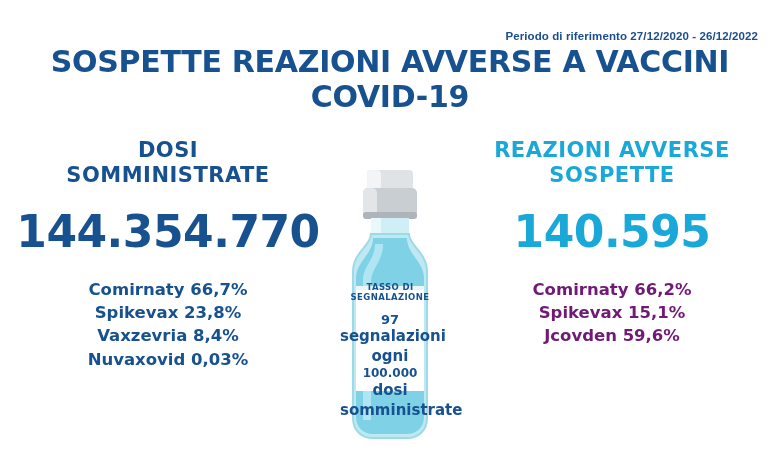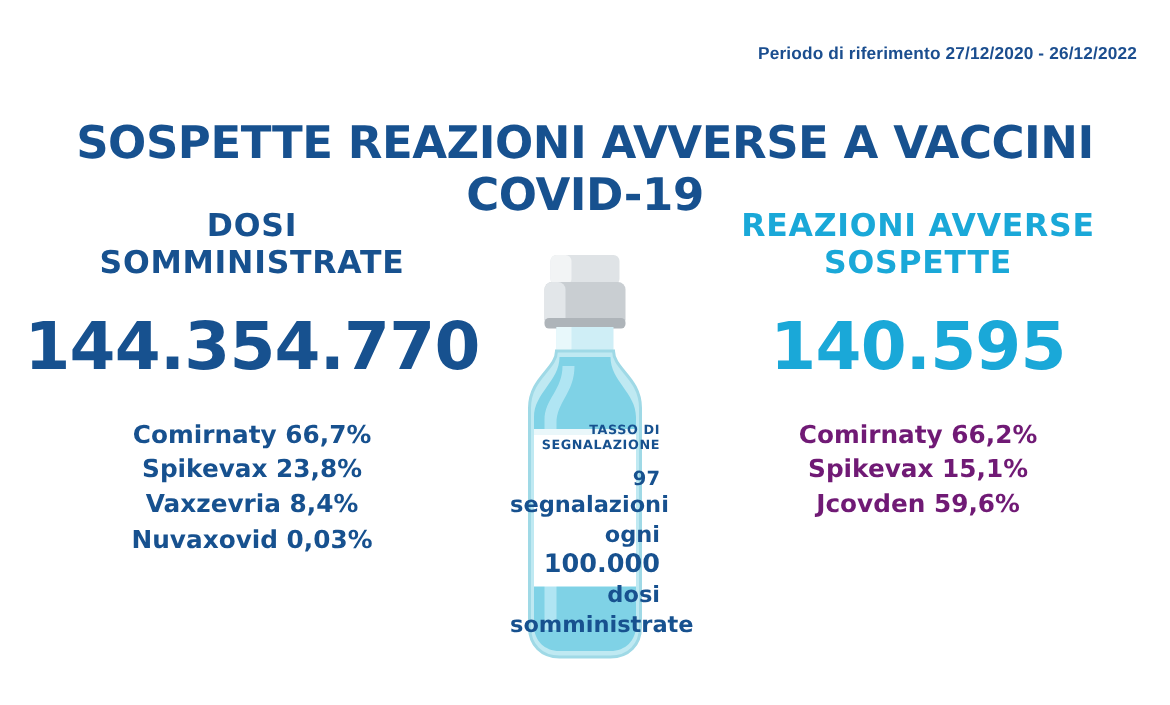--- a/index.html
+++ b/index.html
@@ -23,21 +23,21 @@
     position: absolute;
     top: 30px;
     right: 22px;
     font-size: 11.5px;
     font-weight: bold;
     color: #1b4e8f;
     letter-spacing: 0.1px;
   }
   .main-title {
     position: absolute;
-    top: 78px;
+    top: 44px;
     left: 0;
     width: 780px;
     text-align: center;
     font-size: 30px;
     font-weight: bold;
     color: #17518f;
     letter-spacing: -0.3px;
     font-family: "DejaVu Sans", sans-serif;
   }
   .col {
@@ -84,21 +84,21 @@
     top: 168px;
     width: 130px;
     height: 280px;
   }
   .vial svg { display: block; }
   .vial-label-text {
     position: absolute;
     left: 340px;
     top: 282px;
     width: 100px;
-    text-align: right;
+    text-align: center;
     color: #17518f;
     font-family: "DejaVu Sans", sans-serif;
   }
   .vial-label-title {
     font-size: 8.5px;
     font-weight: bold;
     letter-spacing: 0.4px;
   }
   .vial-rate-num {
     font-size: 13px;
@@ -106,21 +106,21 @@
     margin-top: 11px;
     line-height: 1;
   }
   .vial-rate-txt {
     font-size: 15px;
     font-weight: bold;
     line-height: 1.25;
     margin-top: 1px;
   }
   .vial-rate-big {
-    font-size: 17px;
+    font-size: 12px;
     font-weight: bold;
     line-height: 1.2;
   }
 </style>
 </head>
 <body>
 
 <div class="page">
 
   <div class="period">Periodo di riferimento 27/12/2020 - 26/12/2022</div>

